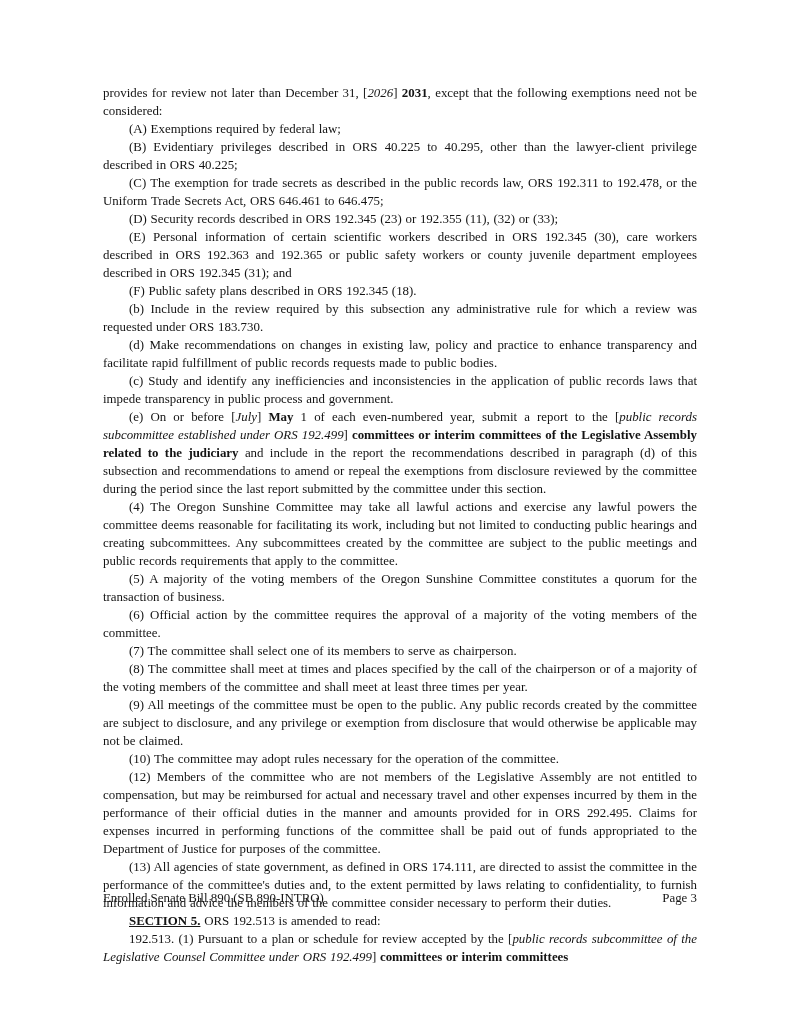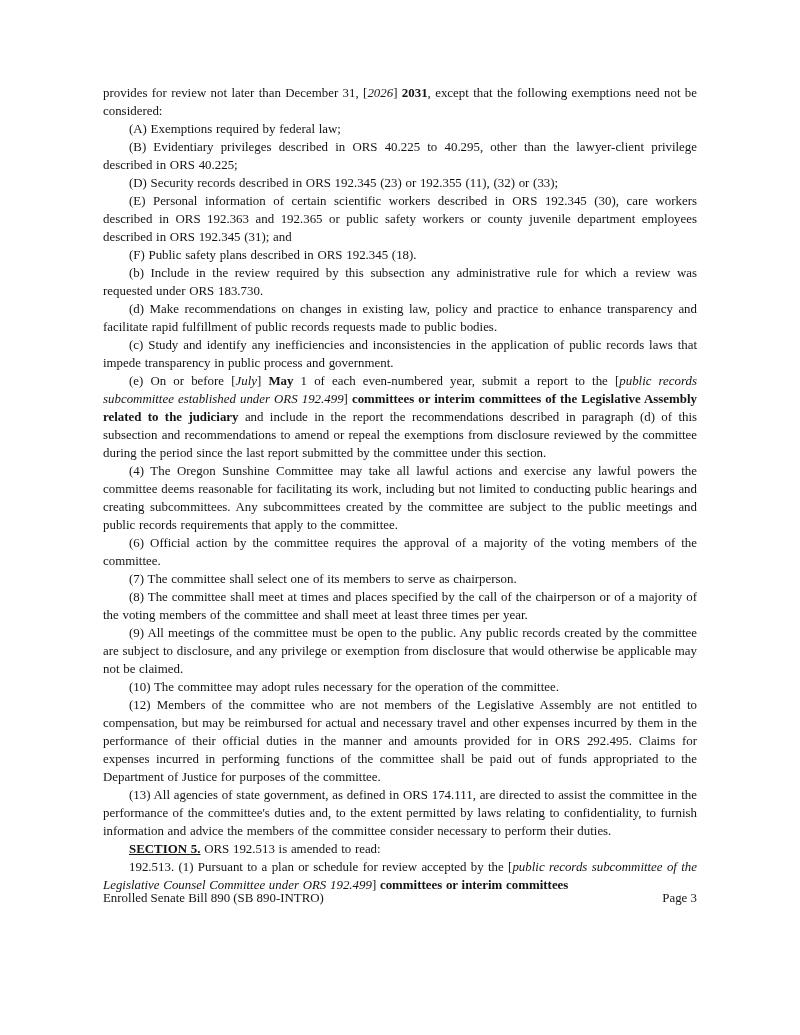--- a/index.html
+++ b/index.html
@@ -51,28 +51,30 @@
   }
 </style>
 </head>
 <body>
 
 <div class="page">
   <div class="text-block" id="bill-body">
       <p class="para no-indent"><span class="run-n">provides for review not later than December 31, [</span><span class="run-i">2026</span><span class="run-n">] </span><span class="run-b">2031</span><span class="run-n">, except that the following exemptions need not be considered:</span></p>
       <p class="para"><span class="run-n">(A) Exemptions required by federal law;</span></p>
       <p class="para"><span class="run-n">(B) Evidentiary privileges described in ORS 40.225 to 40.295, other than the lawyer-client privilege described in ORS 40.225;</span></p>
+      <p class="para"><span class="run-n">(C) The exemption for trade secrets as described in the public records law, ORS 192.311 to 192.478, or the Uniform Trade Secrets Act, ORS 646.461 to 646.475;</span></p>
       <p class="para"><span class="run-n">(D) Security records described in ORS 192.345 (23) or 192.355 (11), (32) or (33);</span></p>
       <p class="para"><span class="run-n">(E) Personal information of certain scientific workers described in ORS 192.345 (30), care workers described in ORS 192.363 and 192.365 or public safety workers or county juvenile department employees described in ORS 192.345 (31); and</span></p>
       <p class="para"><span class="run-n">(F) Public safety plans described in ORS 192.345 (18).</span></p>
       <p class="para"><span class="run-n">(b) Include in the review required by this subsection any administrative rule for which a review was requested under ORS 183.730.</span></p>
       <p class="para"><span class="run-n">(d) Make recommendations on changes in existing law, policy and practice to enhance transparency and facilitate rapid fulfillment of public records requests made to public bodies.</span></p>
       <p class="para"><span class="run-n">(c) Study and identify any inefficiencies and inconsistencies in the application of public records laws that impede transparency in public process and government.</span></p>
       <p class="para"><span class="run-n">(e) On or before [</span><span class="run-i">July</span><span class="run-n">] </span><span class="run-b">May</span><span class="run-n"> 1 of each even-numbered year, submit a report to the [</span><span class="run-i">public records subcommittee established under ORS 192.499</span><span class="run-n">] </span><span class="run-b">committees or interim committees of the Legislative Assembly related to the judiciary</span><span class="run-n"> and include in the report the recommendations described in paragraph (d) of this subsection and recommendations to amend or repeal the exemptions from disclosure reviewed by the committee during the period since the last report submitted by the committee under this section.</span></p>
       <p class="para"><span class="run-n">(4) The Oregon Sunshine Committee may take all lawful actions and exercise any lawful powers the committee deems reasonable for facilitating its work, including but not limited to conducting public hearings and creating subcommittees. Any subcommittees created by the committee are subject to the public meetings and public records requirements that apply to the committee.</span></p>
+      <p class="para"><span class="run-n">(5) A majority of the voting members of the Oregon Sunshine Committee constitutes a quorum for the transaction of business.</span></p>
       <p class="para"><span class="run-n">(6) Official action by the committee requires the approval of a majority of the voting members of the committee.</span></p>
       <p class="para"><span class="run-n">(7) The committee shall select one of its members to serve as chairperson.</span></p>
       <p class="para"><span class="run-n">(8) The committee shall meet at times and places specified by the call of the chairperson or of a majority of the voting members of the committee and shall meet at least three times per year.</span></p>
       <p class="para"><span class="run-n">(9) All meetings of the committee must be open to the public.  Any public records created by the committee are subject to disclosure, and any privilege or exemption from disclosure that would otherwise be applicable may not be claimed.</span></p>
       <p class="para"><span class="run-n">(10) The committee may adopt rules necessary for the operation of the committee.</span></p>
       <p class="para"><span class="run-n">(12) Members of the committee who are not members of the Legislative Assembly are not entitled to compensation, but may be reimbursed for actual and necessary travel and other expenses incurred by them in the performance of their official duties in the manner and amounts provided for in ORS 292.495. Claims for expenses incurred in performing functions of the committee shall be paid out of funds appropriated to the Department of Justice for purposes of the committee.</span></p>
       <p class="para"><span class="run-n">(13) All agencies of state government, as defined in ORS 174.111, are directed to assist the committee in the performance of the committee's duties and, to the extent permitted by laws relating to confidentiality, to furnish information and advice the members of the committee consider necessary to perform their duties.</span></p>
       <p class="para"><span class="run-bu">SECTION 5.</span><span class="run-n"> ORS 192.513 is amended to read:</span></p>
       <p class="para"><span class="run-n">192.513. (1) Pursuant to a plan or schedule for review accepted by the [</span><span class="run-i">public records subcommittee of the Legislative Counsel Committee under ORS 192.499</span><span class="run-n">] </span><span class="run-b">committees or interim committees</span></p>
     </div>

